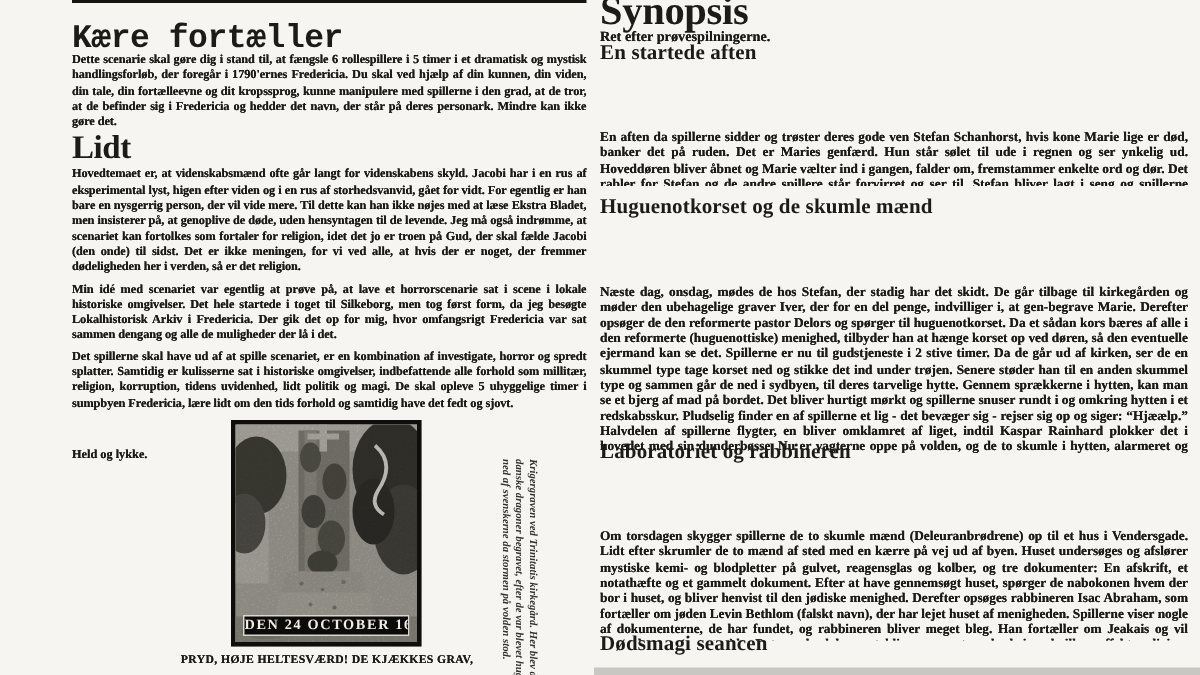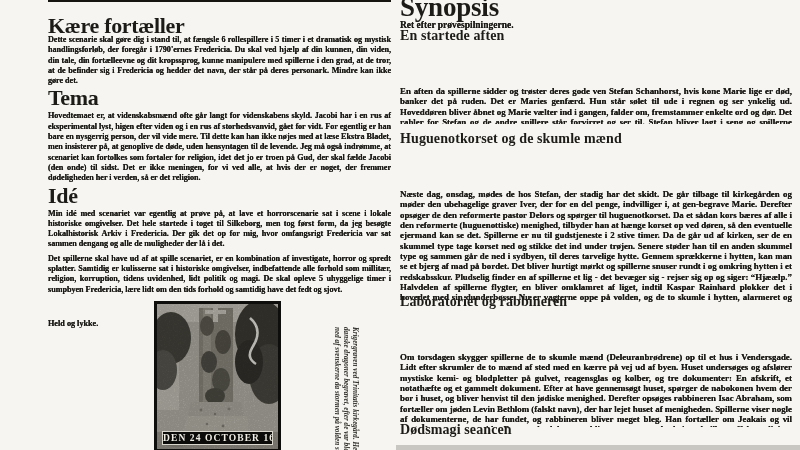--- a/index.html
+++ b/index.html
@@ -10,21 +10,21 @@
     background: #f6f5f1;
     color: #1c1b17;
     font-family: "Liberation Serif", "DejaVu Serif", serif;
     font-weight: 700;
   }
   .col-left  { position: absolute; left: 48px;  top: 0; width: 343px; }
   .col-right { position: absolute; left: 400px; top: 0; width: 392px; height: 380px; }
 
   .top-rule { height: 2px; background: #161510; margin-bottom: 3px; }
 
-  h1.big   { font-size: 22px; line-height: 15px; letter-spacing: -0.3px; margin: 16px 0 2px; }
+  h1.big   { font-size: 22px; line-height: 15px; letter-spacing: -0.3px; margin: 16px 0 2px; font-family: Liberation Mono, monospace; }
   h1.sub   { font-size: 22px; line-height: 14px; letter-spacing: -0.3px; margin: 5px 0 6px; }
   .body-l  { font-size: 8.2px; line-height: 10.3px; text-align: justify; letter-spacing: -0.05px; margin: 0 0 4px; text-shadow: 0 0 0.3px currentColor; }
 
   
   .photo-row { display: flex; margin-top: 6px; }
   .signoff { width: 106px; font-size: 8.2px; padding-top: 6px; text-shadow: 0 0 0.3px currentColor; margin-top: 12px; }
   .photo {
     position: relative; flex: none;
     width: 127px; height: 151px;
     border: 3px solid #0e0e0c; background: #b3b0a7;
@@ -62,24 +62,23 @@
   .bottom-strip { position: absolute; left: 396px; width: 404px; bottom: 0; height: 5px; background: #c9c7c1; }
 </style>
 </head>
 <body>
 
 <div class="col-left">
   <div class="top-rule"></div>
   <h1 class="big">Kære fortæller</h1>
   <p class="body-l">Dette scenarie skal gøre dig i stand til, at fængsle 6 rollespillere i 5 timer i et dramatisk og mystisk handlingsforløb, der foregår i 1790'ernes Fredericia. Du skal ved hjælp af din kunnen, din viden, din tale, din fortælleevne og dit kropssprog, kunne manipulere med spillerne i den grad, at de tror, at de befinder sig i Fredericia og hedder det navn, der står på deres personark. Mindre kan ikke gøre det.</p>
 
-  <h1 class="sub">Tema</h1>
+  <h1 class="sub">Lidt</h1>
   <p class="body-l">Hovedtemaet er, at videnskabsmænd ofte går langt for videnskabens skyld. Jacobi har i en rus af eksperimental lyst, higen efter viden og i en rus af storhedsvanvid, gået for vidt. For egentlig er han bare en nysgerrig person, der vil vide mere. Til dette kan han ikke nøjes med at læse Ekstra Bladet, men insisterer på, at genoplive de døde, uden hensyntagen til de levende. Jeg må også indrømme, at scenariet kan fortolkes som fortaler for religion, idet det jo er troen på Gud, der skal fælde Jacobi (den onde) til sidst. Det er ikke meningen, for vi ved alle, at hvis der er noget, der fremmer dødeligheden her i verden, så er det religion.</p>
 
-  <h1 class="sub">Idé</h1>
   <p class="body-l">Min idé med scenariet var egentlig at prøve på, at lave et horrorscenarie sat i scene i lokale historiske omgivelser. Det hele startede i toget til Silkeborg, men tog først form, da jeg besøgte Lokalhistorisk Arkiv i Fredericia. Der gik det op for mig, hvor omfangsrigt Fredericia var sat sammen dengang og alle de muligheder der lå i det.</p>
   <p class="body-l">Det spillerne skal have ud af at spille scenariet, er en kombination af investigate, horror og spredt splatter. Samtidig er kulisserne sat i historiske omgivelser, indbefattende alle forhold som millitær, religion, korruption, tidens uvidenhed, lidt politik og magi. De skal opleve 5 uhyggelige timer i sumpbyen Fredericia, lære lidt om den tids forhold og samtidig have det fedt og sjovt.</p>
 
   <div class="photo-row">
     <div class="signoff">Held og lykke.</div>
 
     <div class="photo">
       <svg viewBox="0 0 121 145" preserveAspectRatio="none">
         <defs>
           <filter id="grain">

